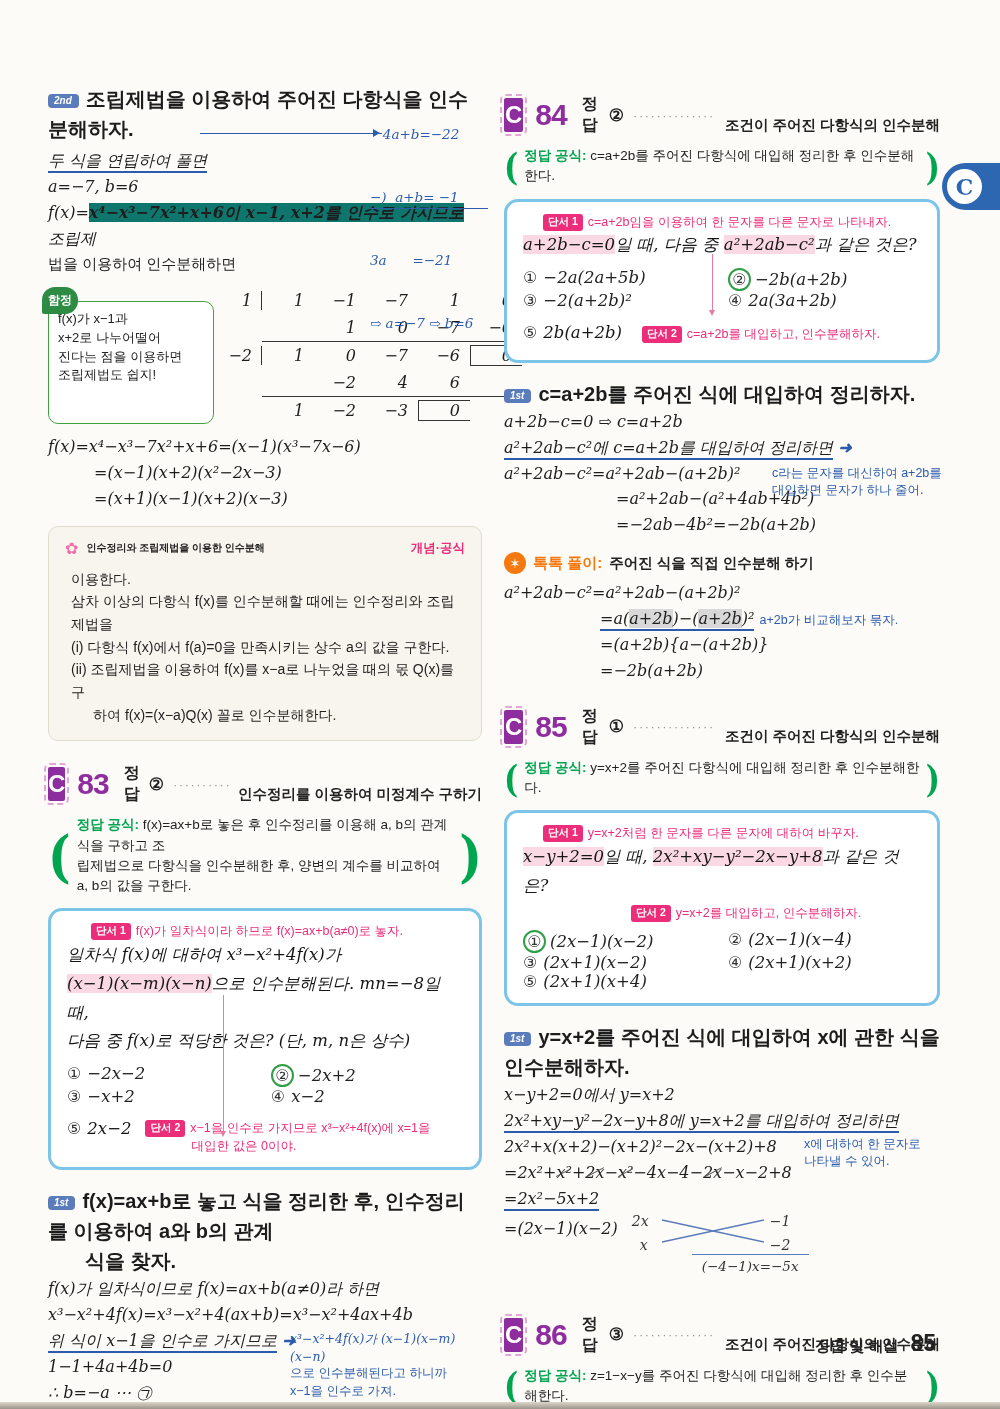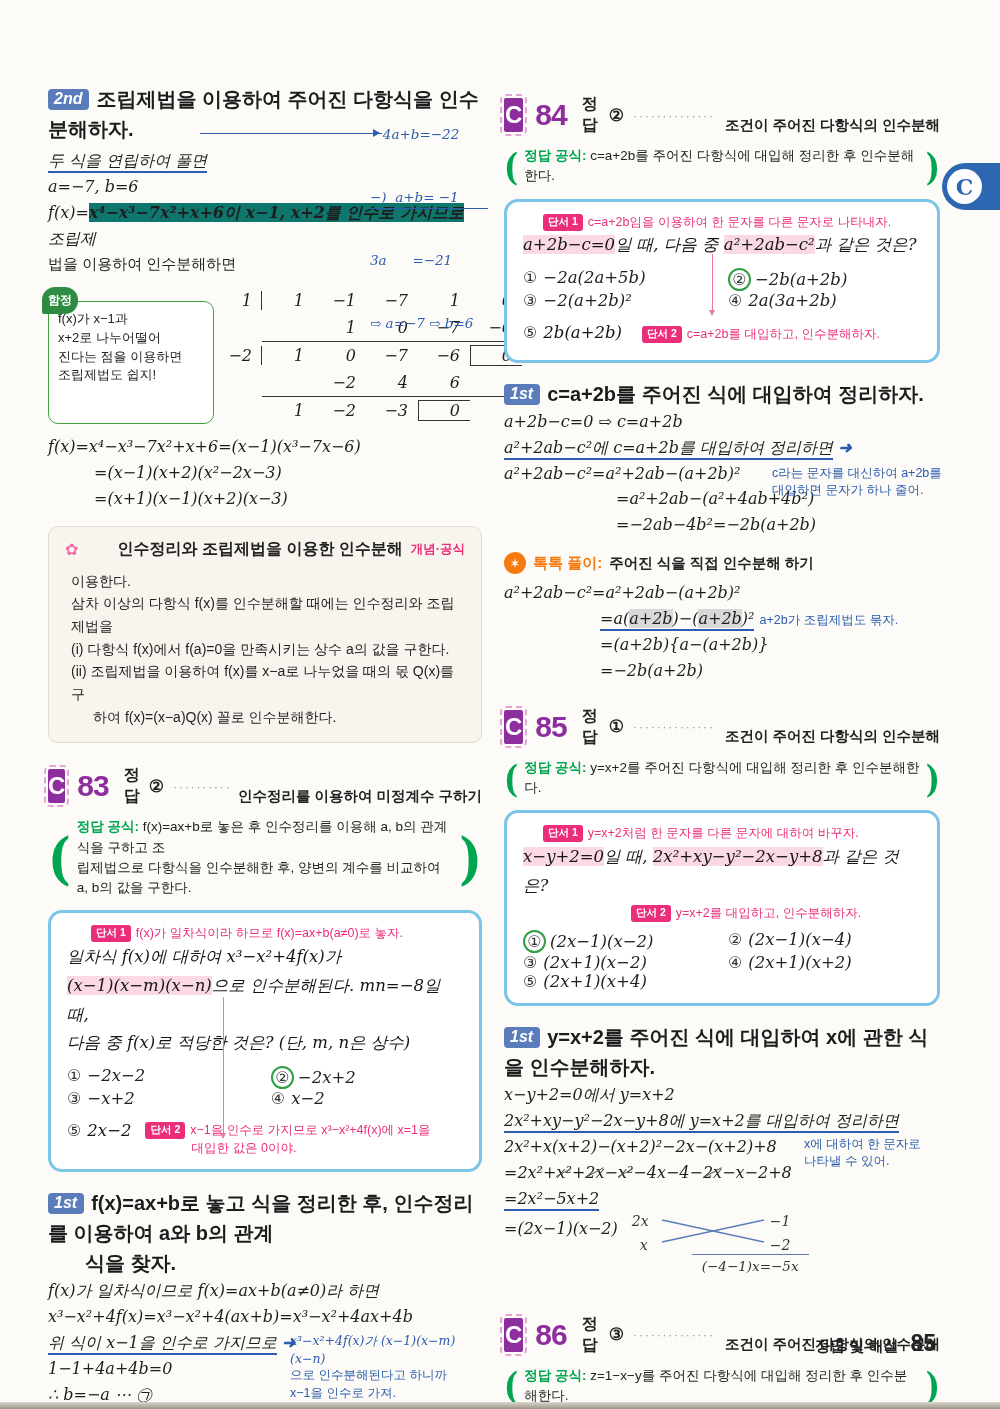--- a/index.html
+++ b/index.html
@@ -16,21 +16,21 @@
   .ml  { font-family:"DejaVu Serif", serif; font-style:italic; font-size:16px; line-height:1.62; color:#1d1d1d; }
   .ub  { border-bottom:2px solid #2b5cad; padding-bottom:1px; }
   .hl-green { background:#0f766e;font-weight:bold; }
   .hl-pink  { background:#fbd9e4; }
   .hl-gray  { background:#d8d8d8; }
   .bnote { color:#2b5cad; font-size:12.5px; line-height:1.4; }
   .pnote { color:#ec2d7a; font-size:12.5px; line-height:1.4; }
   .barrow { color:#2b5cad; font-weight:bold; }
 
   
-  .stepb { display:inline-block; background:#5b7cba; color:#fff; font-size:16px; font-weight:bold;
+  .stepb { display:inline-block; background:#5b7cba; color:#fff; font-size:10px; font-weight:bold;
            font-style:italic; border-radius:4px; padding:1px 7px 2px 6px; margin-right:7px; vertical-align:2px; }
   .clueb { display:inline-block; background:#ec2d7a; color:#fff; font-size:10.5px; font-weight:bold;
            border-radius:3px; padding:1px 5px 2px; margin-right:5px; vertical-align:1px; white-space:nowrap; }
 
   
   .chdr { display:flex; align-items:center; gap:9px; margin-bottom:10px; }
   .cbadge { display:flex; align-items:center; justify-content:center; width:34px; height:34px;
             background:#8e2e9e; color:#fff; font-weight:bold; font-size:24px;
             outline:2px dashed #e3a4d6; outline-offset:2px; border-radius:2px; }
   .cnum { color:#8e2e9e; font-size:30px; font-weight:bold; letter-spacing:-1px; margin-left:3px; }
@@ -76,21 +76,21 @@
   .traplab { position:absolute; top:-15px; left:-7px; width:36px; height:27px; background:#2e8b43;
              color:#fff; font-size:12px; font-weight:bold; display:flex; align-items:center;
              justify-content:center; border-radius:13px 13px 13px 2px; }
   .traplab:after { content:""; position:absolute; bottom:-7px; left:12px; border:5px solid transparent;
                    border-top:8px solid #2e8b43; }
 
   
   .concept { background:#f8f5ee; border:1px solid #e0dccf; border-radius:10px; padding:12px 16px 14px; margin:14px 0 22px; }
   .concept .hd { display:flex; align-items:center; gap:8px; margin-bottom:10px; }
   .concept .flower { color:#ef6ea8; font-size:16px; }
-  .concept .ttl { font-size:16px; font-weight:bold; flex:1;text-align:right; }
+  .concept .ttl { font-size:10px; font-weight:bold; flex:1; }
   .concept .tag { color:#ec2d7a; font-size:12.5px; font-weight:bold; }
   .concept .bd { font-size:14px; line-height:1.62; padding-left:6px; }
 
   
   .tok { display:flex; align-items:center; gap:7px; margin:14px 0 6px; }
   .tokicon { width:22px; height:22px; border-radius:50%; background:#f5790f; color:#fff; display:flex;
              align-items:center; justify-content:center; font-size:13px; }
   .toklab { color:#f5790f; font-size:15px; font-weight:bold; }
   .tokttl { font-size:14.5px; font-weight:bold; }
 
@@ -347,21 +347,21 @@
       <div class="ml">a²+2ab−c²=a²+2ab−(a+2b)²</div>
       <div class="ml ind2">=a²+2ab−(a²+4ab+4b²)</div>
       <div class="ml ind2">=−2ab−4b²=−2b(a+2b)</div>
     </div>
     <div class="tok">
       <span class="tokicon">✶</span>
       <span class="toklab">톡톡 풀이:</span>
       <span class="tokttl">주어진 식을 직접 인수분해 하기</span>
     </div>
     <div class="ml">a²+2ab−c²=a²+2ab−(a+2b)²</div>
-    <div class="ml ind3"><span class="ub"><span>=a(</span><span class="hl-gray">a+2b</span><span>)−(</span><span class="hl-gray">a+2b</span><span>)²</span></span> <span class="bnote" style="font-style:normal; font-family:'Liberation Sans', sans-serif;">a+2b가 조립제법도 묶자.</span></div>
+    <div class="ml ind3"><span class="ub"><span>=a(</span><span class="hl-gray">a+2b</span><span>)−(</span><span class="hl-gray">a+2b</span><span>)²</span></span> <span class="bnote" style="font-style:normal; font-family:'Liberation Sans', sans-serif;">a+2b가 비교해보자 묶자.</span></div>
     <div class="ml ind3">=(a+2b){a−(a+2b)}</div>
     <div class="ml ind3">=−2b(a+2b)</div>
   </div>
 
   <div class="chdr" style="margin-top:22px;">
     <span class="cbadge">C</span>
     <span class="cnum">85</span>
     <span class="anslab">정답</span>
     <span class="ansnum">①</span>
     <span class="leader">·························</span>

